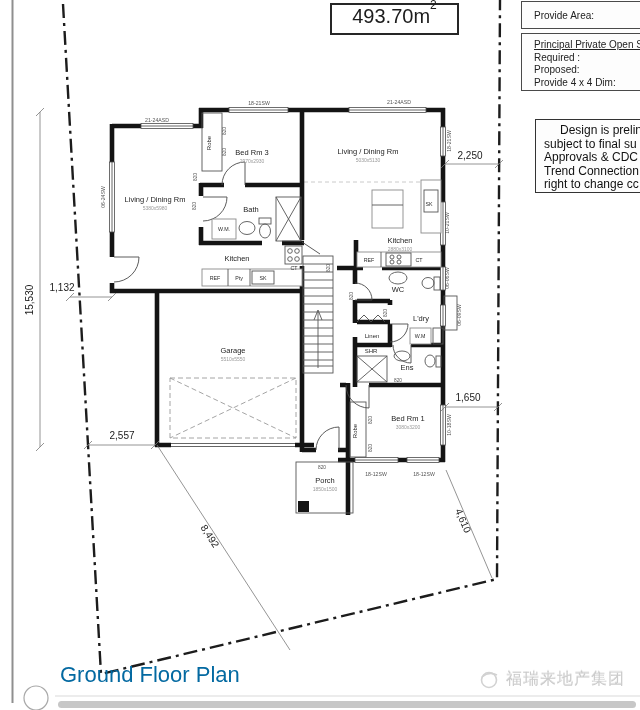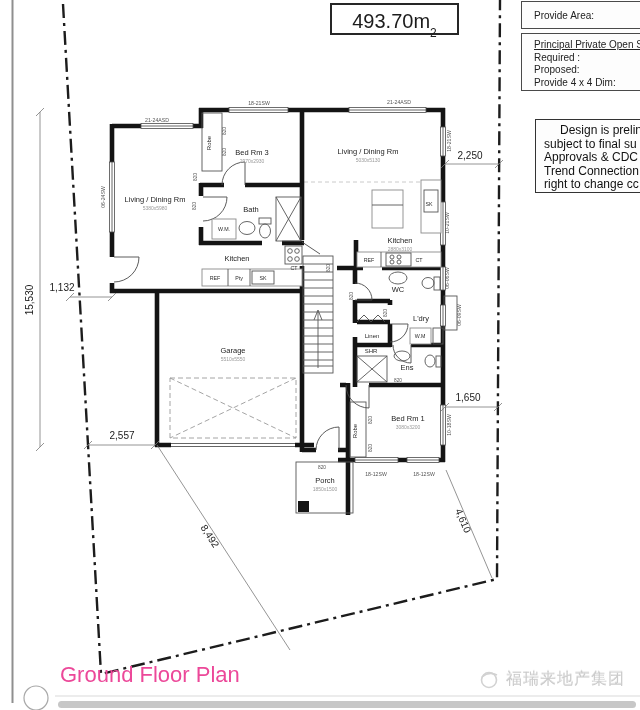--- a/index.html
+++ b/index.html
@@ -17,32 +17,32 @@
   .thin{stroke:#555;stroke-width:0.9;fill:none;}
   .bench{stroke:#8a8a8a;stroke-width:0.9;fill:#ffffff;}
   .door{stroke:#4a4a4a;stroke-width:0.9;fill:none;}
   .win {fill:#ffffff;stroke:#4a4a4a;stroke-width:0.8;}
   .dimln{stroke:#7a7a7a;stroke-width:0.8;}
   .bound{stroke:#1c1c1c;stroke-width:2.4;fill:none;stroke-dasharray:14 5 3 5;}
   .gdash{stroke:#9a9a9a;stroke-width:0.9;stroke-dasharray:5 3;fill:none;}
   .ldash{stroke:#bdbdbd;stroke-width:0.8;stroke-dasharray:4 3;}
 
   .area-box{position:absolute;left:330px;top:3px;width:125px;height:28px;border:2px solid #262626;
-            background:#fff;display:flex;align-items:flex-end;justify-content:center;
+            background:#fff;display:flex;align-items:flex-start;justify-content:center;
             font-size:20px;color:#1c1c1c;}
   .area-box sup{font-size:12px;line-height:0;}
   .panel{position:absolute;background:#fdfdfd;border:1px solid #4a4a4a;font-size:10px;color:#222;}
   .panel.p1{left:521px;top:1px;width:150px;height:28px;padding:8px 0 0 12px;box-sizing:border-box;}
   .panel.p2{left:521px;top:33px;width:150px;height:58px;padding:5px 0 0 12px;box-sizing:border-box;line-height:12.5px;}
   .panel.p2 .u{text-decoration:underline;}
   .panel.p3{left:535px;top:119px;width:150px;height:74px;border:1.5px solid #333;
             padding:4px 0 0 8px;box-sizing:border-box;font-size:12px;line-height:13.5px;color:#111;}
   .panel.p3 .indent{padding-left:16px;display:block;}
   .panel.p3 span{display:block;}
-  .plan-title{position:absolute;left:60px;top:662px;font-size:22px;color:#ec4899;}
+  .plan-title{position:absolute;left:60px;top:662px;font-size:22px;color:#0369a1;}
   .watermark{position:absolute;left:478px;top:668px;display:flex;align-items:center;gap:6px;}
   .watermark .wm-text{font-size:16px;letter-spacing:1px;color:#cbcbcb;text-shadow:0 1px 0 #fff, 0 -1px 0 #e6e6e6;font-family:Liberation Mono, monospace;}
   .bottom-bar{position:absolute;left:58px;top:701px;width:578px;height:7px;background:#c7c7c7;border-radius:4px;}
 </style>
 </head>
 <body>
 
 <div class="screen">
 
   <svg width="640" height="710" viewBox="0 0 640 710">

